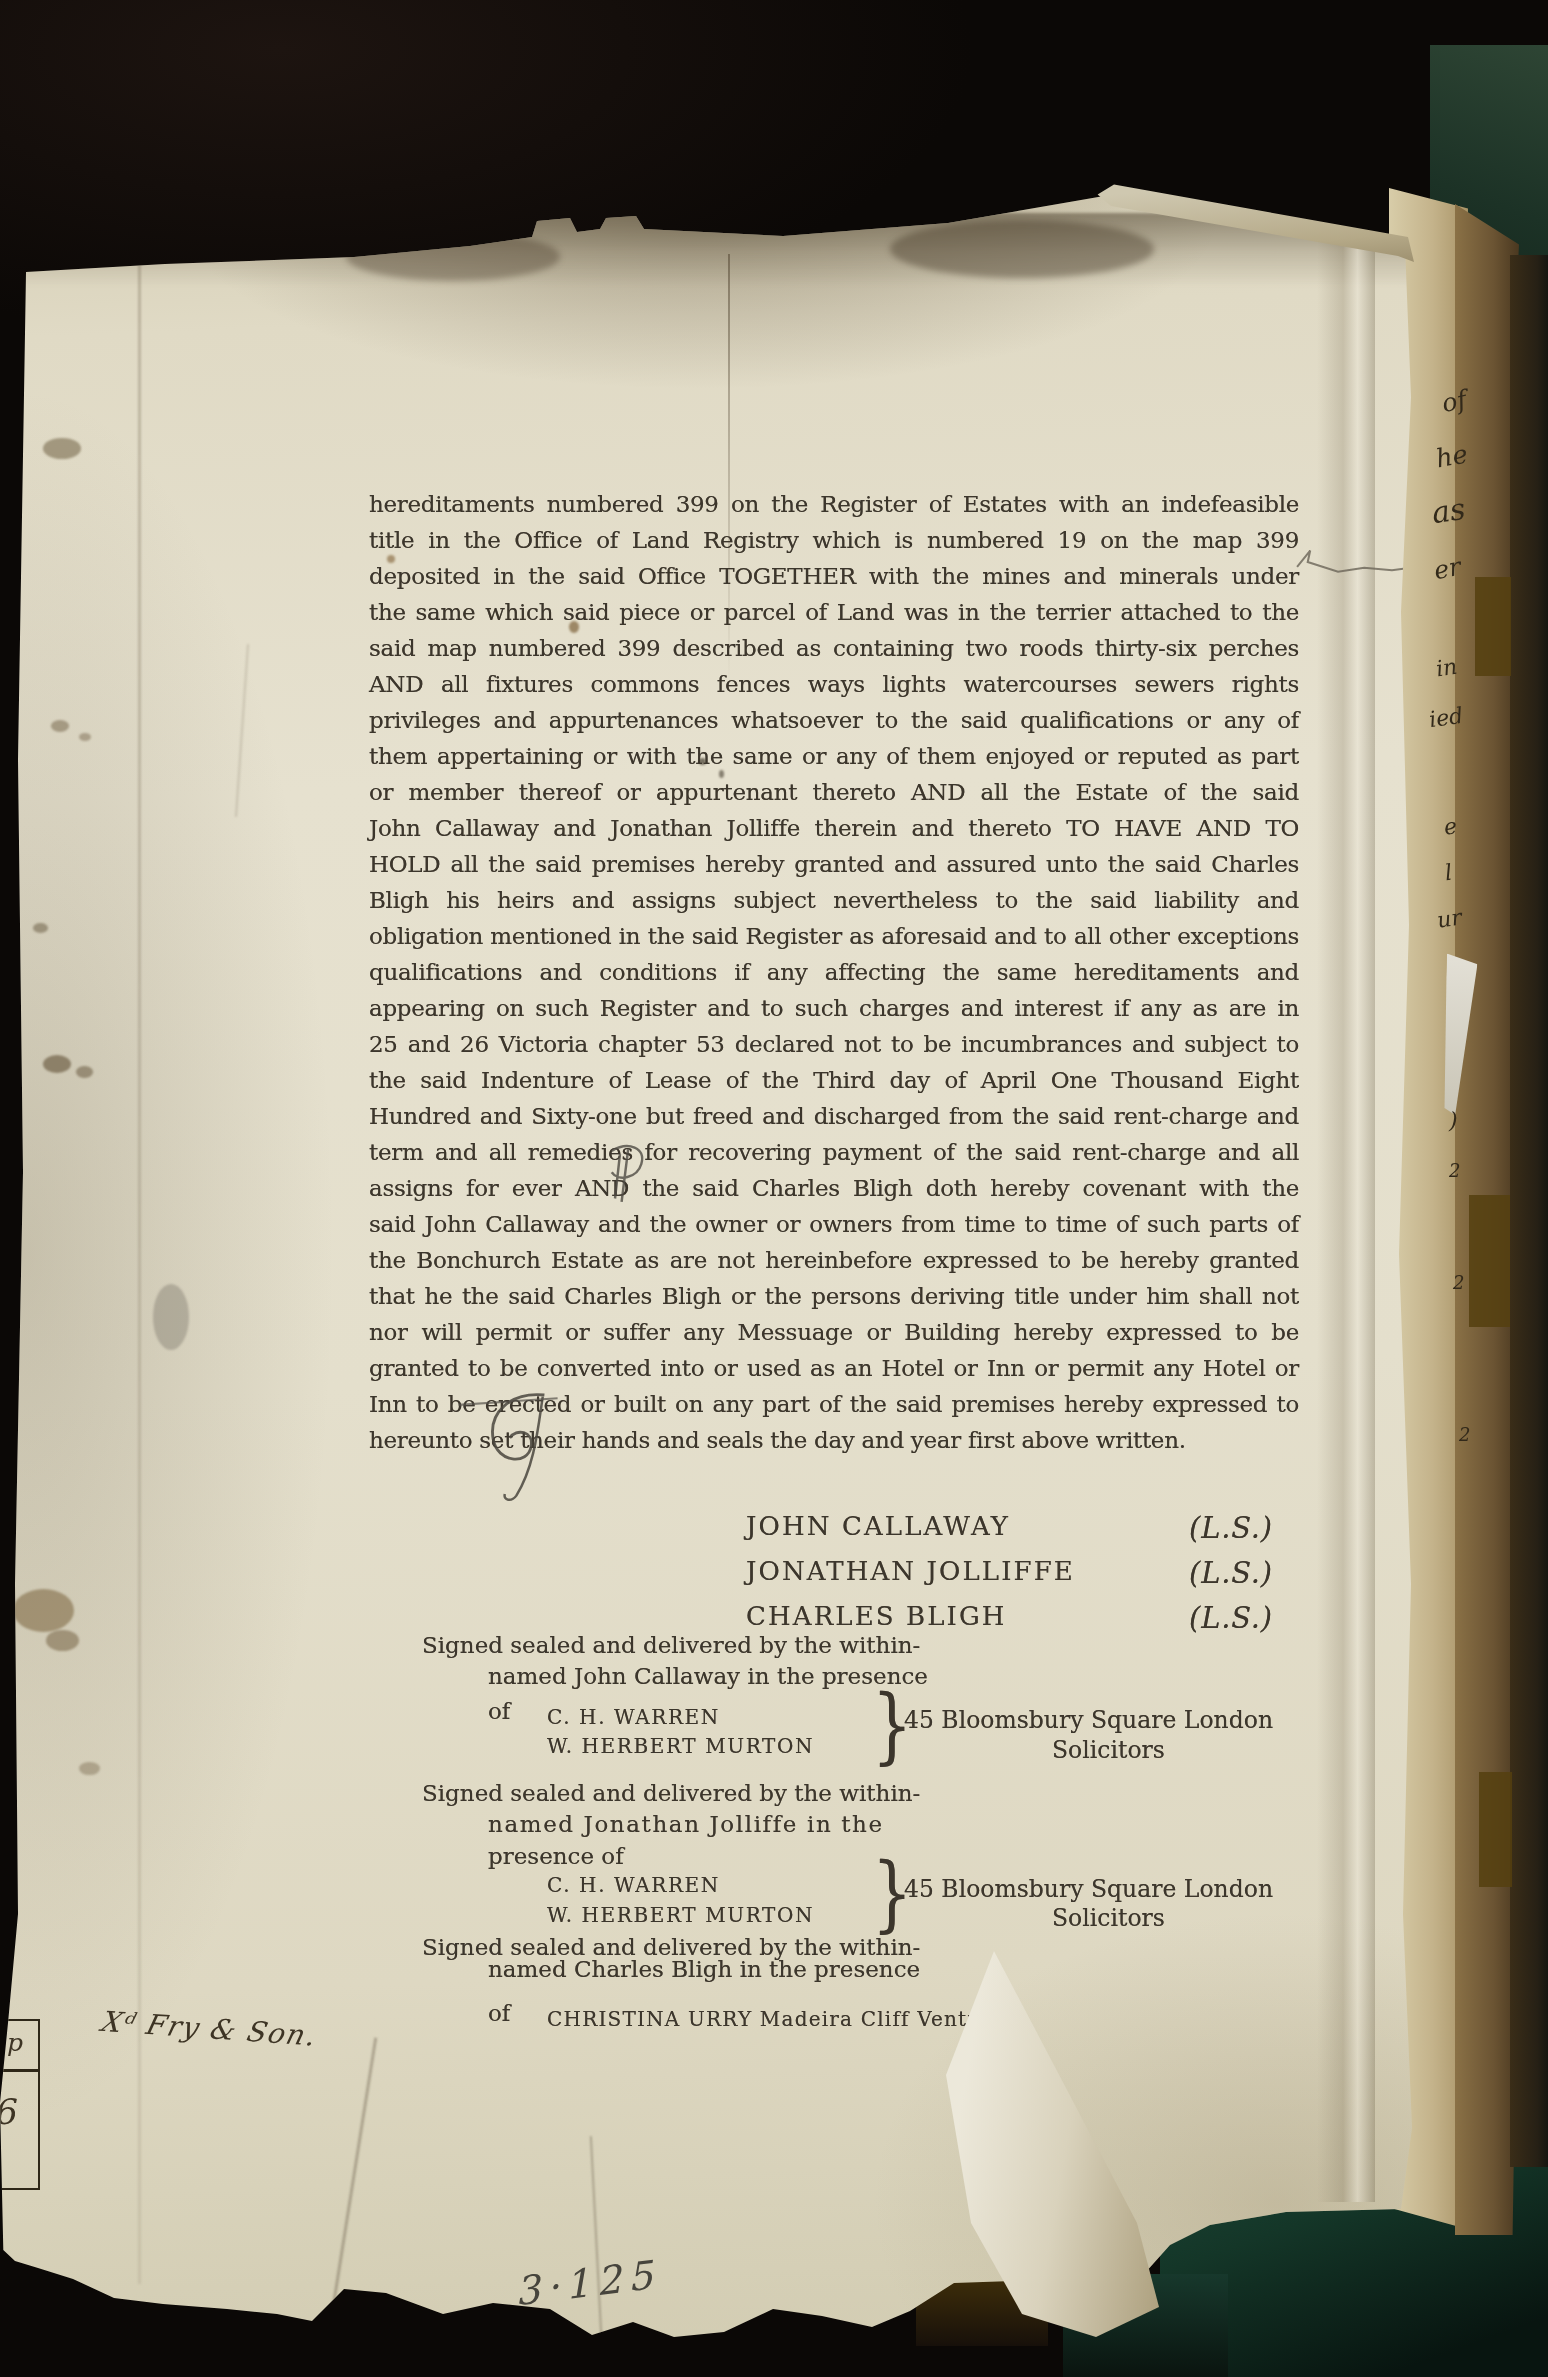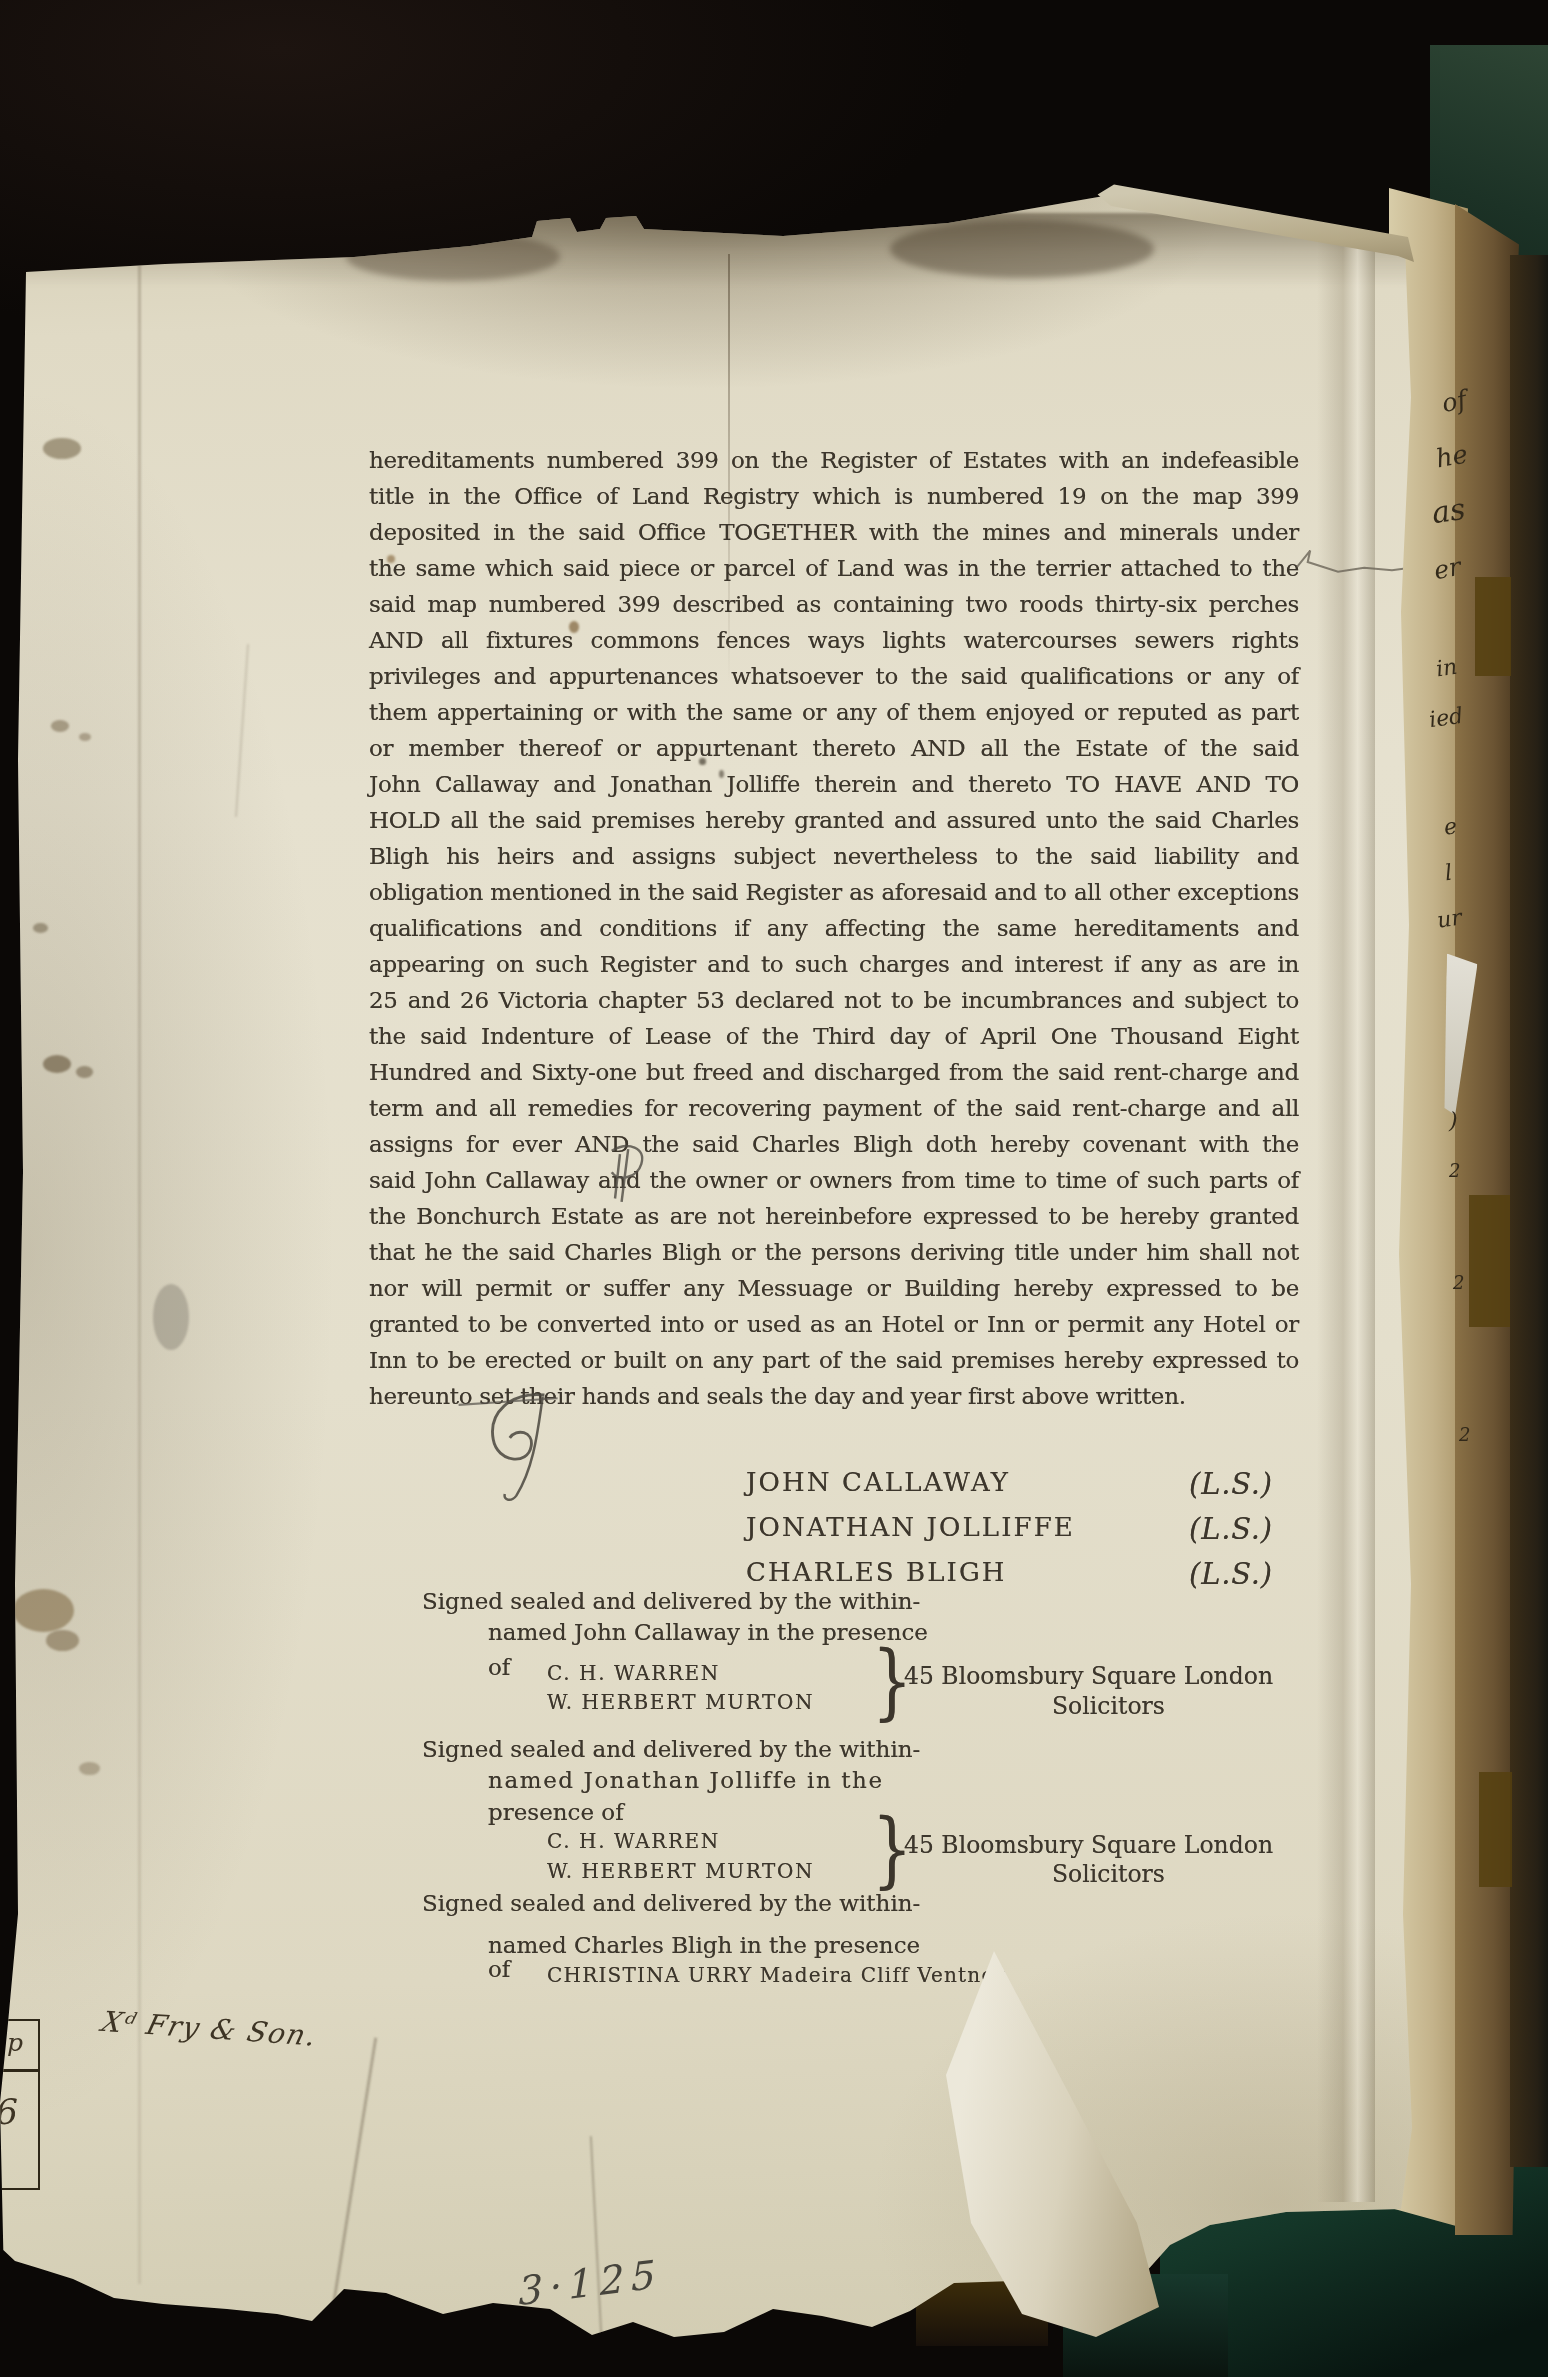--- a/index.html
+++ b/index.html
@@ -67,21 +67,21 @@
   
   .fold-corner{position:absolute;left:1096px;top:183px;width:318px;height:101px;z-index:6;
     background:linear-gradient(175deg,#cfc8b0 10%,#b5a988 60%,#8d7f5e 100%);
     clip-path:polygon(18px 1.6px,312px 54px,318px 79px,302px 73px,15px 23px,1.6px 11.5px);}
   .torn-flap{position:absolute;left:946px;top:1951px;width:213px;height:386px;z-index:6;
     background:linear-gradient(100deg,#ece8da 15%,#d9d2bc 55%,#ac9f7d 100%);
     clip-path:polygon(48px 0,191px 272px,213px 356px,150px 386px,76px 363px,25px 272px,0 124px);
     filter:drop-shadow(-5px 5px 6.6px rgba(10,8,4,.5));}
 
   
-  .print{color:#3c362c;text-shadow:0 0 0.6px rgba(60,50,40,.65);}
+  .print{color:#3c362c;text-shadow:0 0 0.6px rgba(60,50,40,.65);margin-top:44px;}
   #deed-paragraph{position:absolute;left:369px;top:259px;width:930px;
     font-size:23px;line-height:36px;letter-spacing:-0.3px;}
   #deed-paragraph .pline{text-align:justify;text-align-last:justify;white-space:normal;}
   #deed-paragraph .pline.last{text-align-last:left;}
   #signatures{position:absolute;left:746px;top:1284px;width:527px;font-size:26px;}
   .sig-row{position:relative;height:45px;letter-spacing:2.1px;}
   .sig-seal{position:absolute;right:0;top:0;font-style:italic;font-size:29px;letter-spacing:0.8px;}
   .attest{position:absolute;left:422px;width:906px;font-size:23px;}
   .attest .al{position:absolute;white-space:nowrap;}
   .wit{letter-spacing:1.6px;font-size:20px;}
@@ -224,21 +224,21 @@
       <div class="al" style="left:66px;top:63px;">presence of</div>
       <div class="al wit" style="left:125px;top:93px;">C. H. WARREN</div>
       <div class="al wit" style="left:125px;top:123px;">W. HERBERT MURTON</div>
       <div class="brace" style="left:445px;top:68px;">}</div>
       <div class="al addr1" style="left:482px;top:95px;">45 Bloomsbury Square London</div>
       <div class="al addr2" style="left:630px;top:124px;">Solicitors</div>
     </div>
 
     <div class="attest print" style="top:1707px;height:115px;">
       <div class="al" style="left:0;top:0;">Signed sealed and delivered by the within-</div>
-      <div class="al" style="left:66px;top:42px;text-align:right;">named Charles Bligh in the presence</div>
+      <div class="al" style="left:66px;top:22px;text-align:right;">named Charles Bligh in the presence</div>
       <div class="al" style="left:66px;top:66px;">of</div>
       <div class="al wit" style="left:125px;top:73px;letter-spacing:1.2px;">CHRISTINA URRY Madeira Cliff Ventnor</div>
     </div>
 
     <div id="ledger-note" class="script">Xᵈ Fry &amp; Son.</div>
     <div id="bottom-number" class="script">3·125</div>
     <div id="margin-box">
       <div class="cell-divider"></div>
       <div class="mb-top script">p</div>
       <div class="mb-bottom script">36</div>

